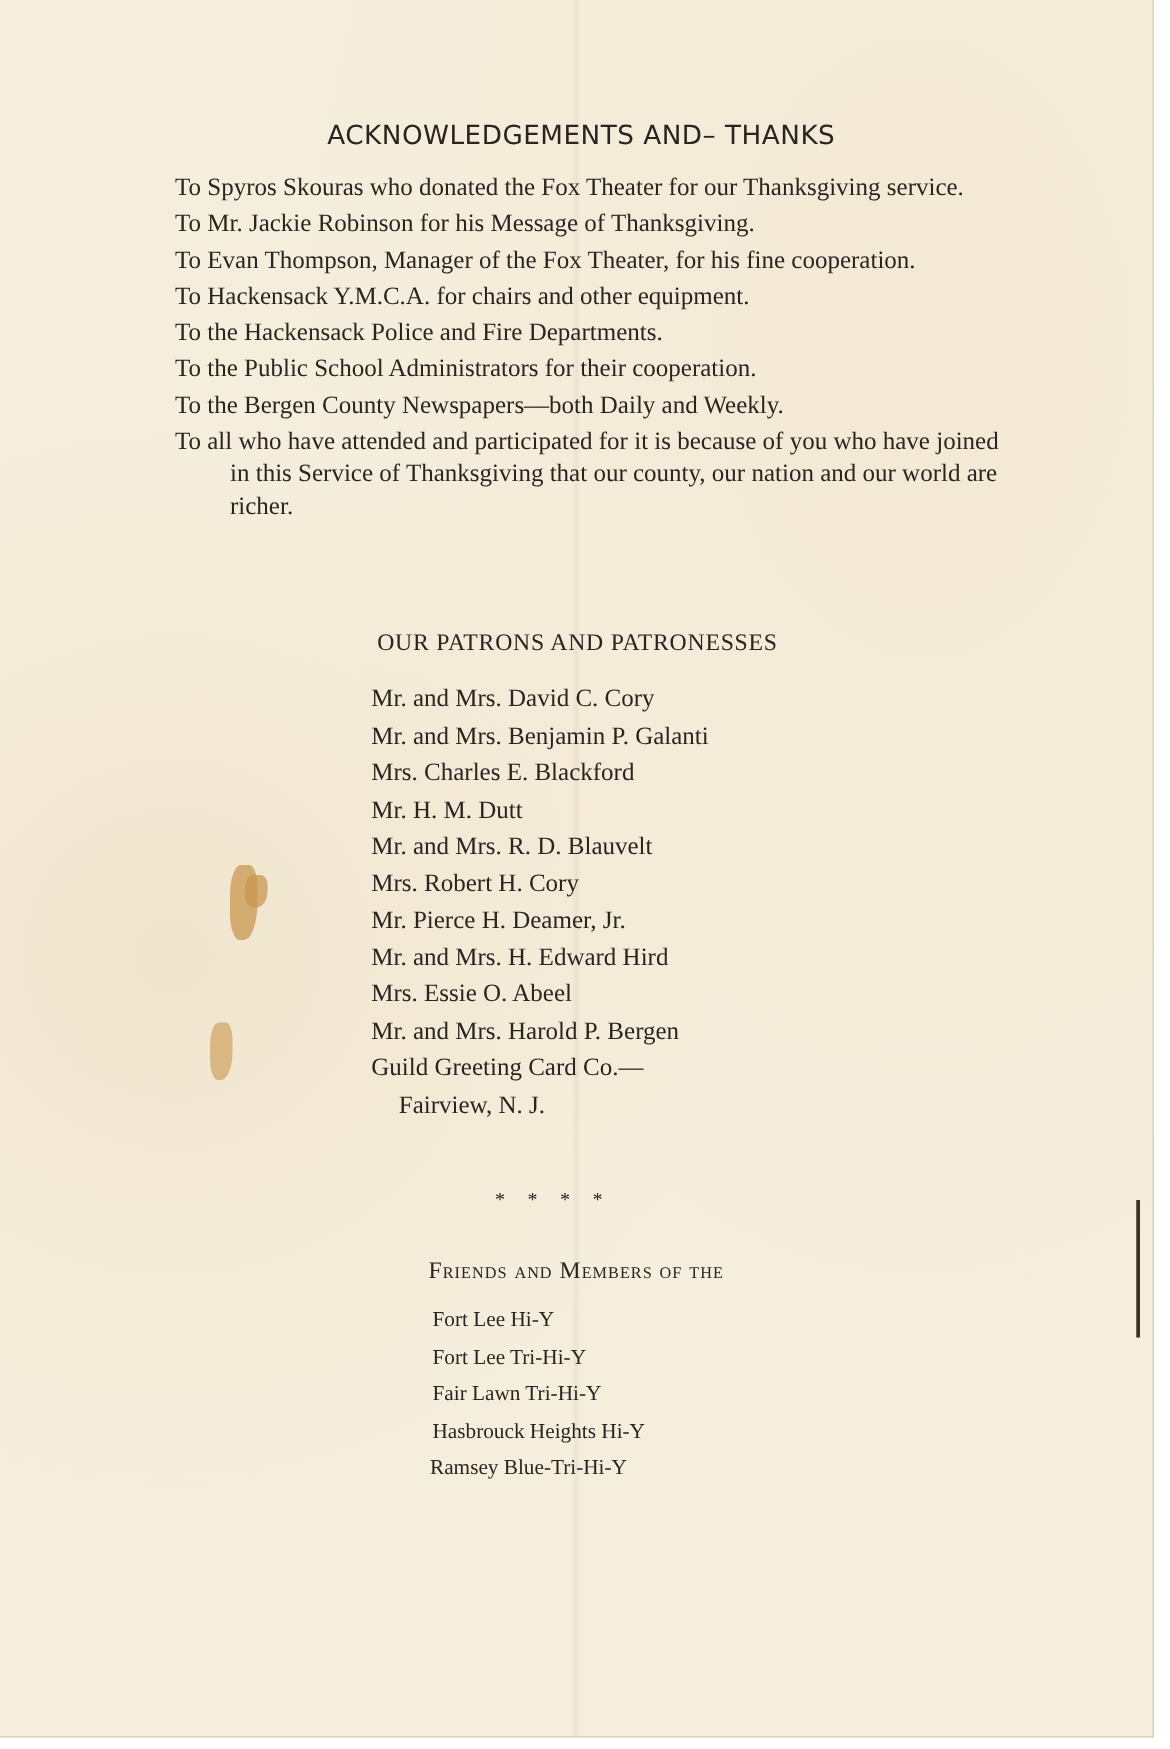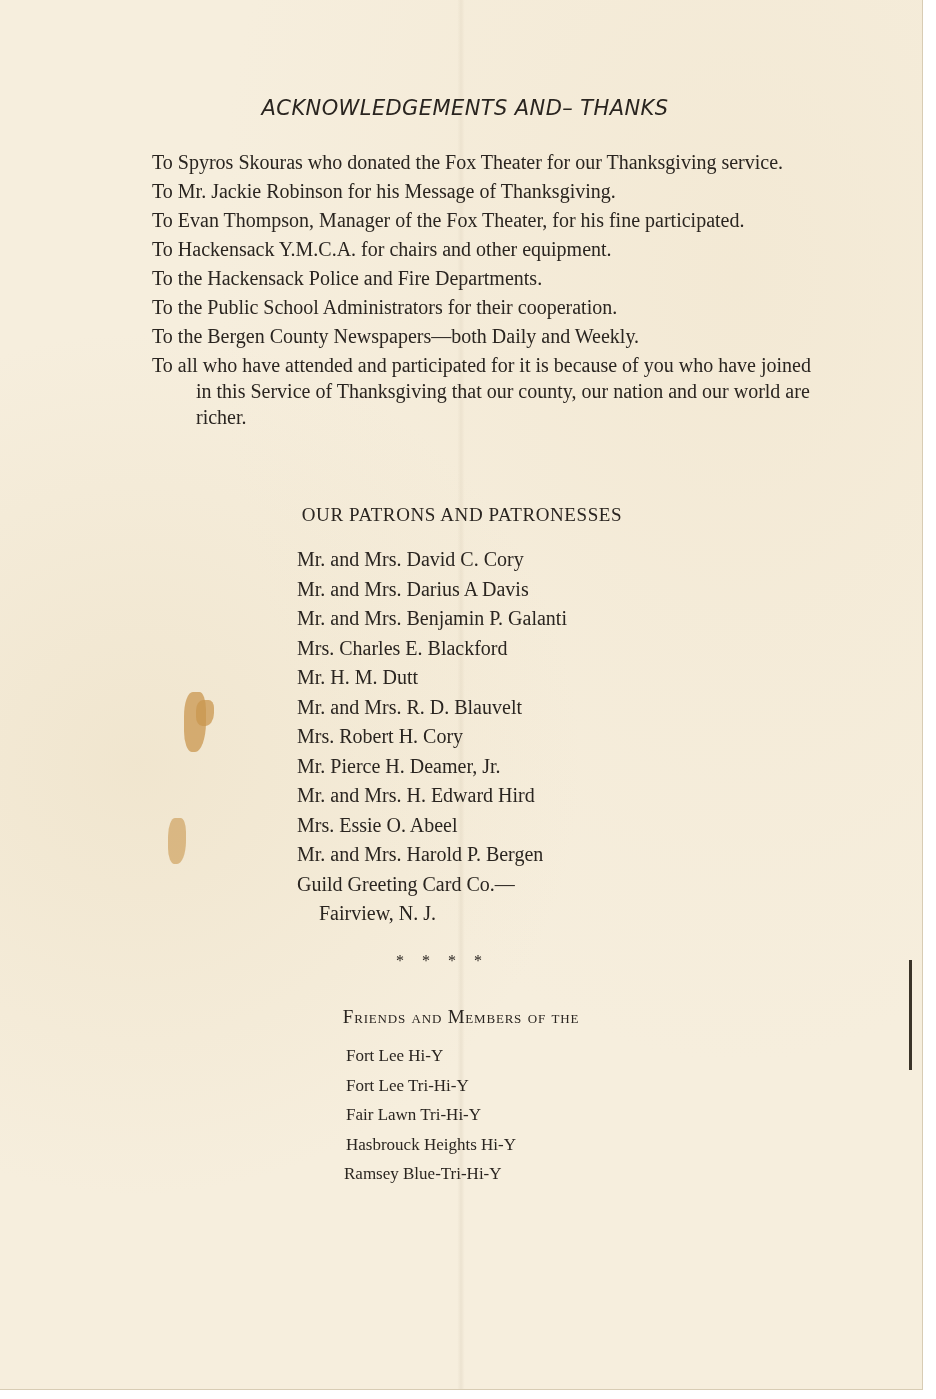--- a/index.html
+++ b/index.html
@@ -30,21 +30,21 @@
     }
     .title {
       position: absolute; left: 0; width: 930px; top: 96px;
       text-align: center;
       font-family: "DejaVu Sans", "Liberation Sans", sans-serif;
       font-size: 21px; letter-spacing: 0.4px;
       color: #2a2520;
     }
     .ack-list {
       position: absolute; left: 136px; top: 133px; width: 670px;
-      margin: 16px; padding: 0; list-style: none;
+      margin: 4px; padding: 0; list-style: none;
       font-size: 20px; line-height: 26px;
     }
     .ack-list li {
       padding-left: 44px; text-indent: -44px;
       margin-bottom: 3px;
     }
     .section-heading {
       position: absolute; left: 0; width: 924px; text-align: center;
       font-size: 19px; letter-spacing: 0.6px;
     }
@@ -73,38 +73,37 @@
 </head>
 <body>
 
 <div class="page">
   <div class="edge-shadow"></div>
 
   <div class="stain" style="left:184px;top:692px;width:22px;height:60px;"></div>
   <div class="stain" style="left:196px;top:700px;width:18px;height:26px;"></div>
   <div class="stain" style="left:168px;top:818px;width:18px;height:46px;opacity:0.6;"></div>
 
-  <h1 class="title" style="margin:0;font-weight:normal;font-style:italic;">ACKNOWLEDGEMENTS  AND– THANKS</h1>
+  <h1 class="title" style="margin:0;font-weight:normal;">ACKNOWLEDGEMENTS  AND– THANKS</h1>
 
   <ul class="ack-list">
     <li>To Spyros Skouras who donated the Fox Theater for our Thanksgiving service.</li>
     <li>To Mr. Jackie Robinson for his Message of Thanksgiving.</li>
-    <li>To Evan Thompson, Manager of the Fox Theater, for his fine participated.</li>
+    <li>To Evan Thompson, Manager of the Fox Theater, for his fine cooperation.</li>
     <li>To Hackensack Y.M.C.A. for chairs and other equipment.</li>
     <li>To the Hackensack Police and Fire Departments.</li>
     <li>To the Public School Administrators for their cooperation.</li>
     <li>To the Bergen County Newspapers—both Daily and Weekly.</li>
     <li>To all who have attended and participated for it is because of you who have joined in this Service of Thanksgiving that our county, our nation and our world are richer.</li>
   </ul>
 
   <h2 class="section-heading patrons-heading" style="margin:0;font-weight:normal;">OUR PATRONS AND PATRONESSES</h2>
 
   <ul class="patrons-list">
     <li>Mr. and Mrs. David C. Cory</li>
-    <li>Mr. and Mrs. Darius A Davis</li>
     <li>Mr. and Mrs. Benjamin P. Galanti</li>
     <li>Mrs. Charles E. Blackford</li>
     <li>Mr. H. M. Dutt</li>
     <li>Mr. and Mrs. R. D. Blauvelt</li>
     <li>Mrs. Robert H. Cory</li>
     <li>Mr. Pierce H. Deamer, Jr.</li>
     <li>Mr. and Mrs. H. Edward Hird</li>
     <li>Mrs. Essie O. Abeel</li>
     <li>Mr. and Mrs. Harold P. Bergen</li>
     <li>Guild Greeting Card Co.—</li>

